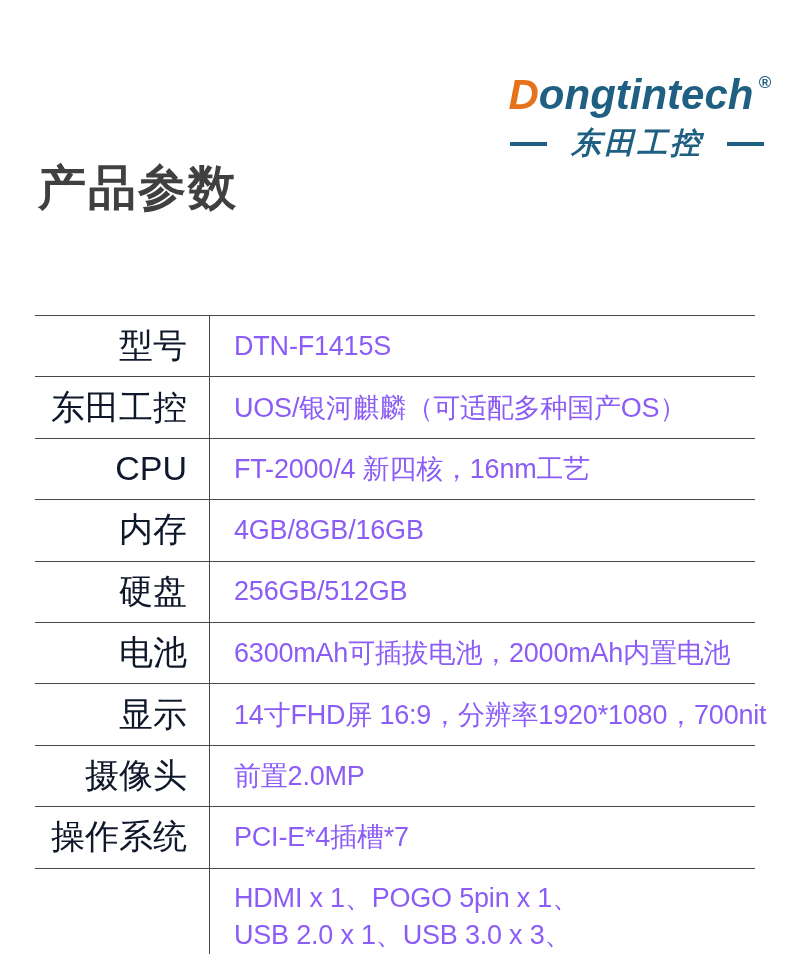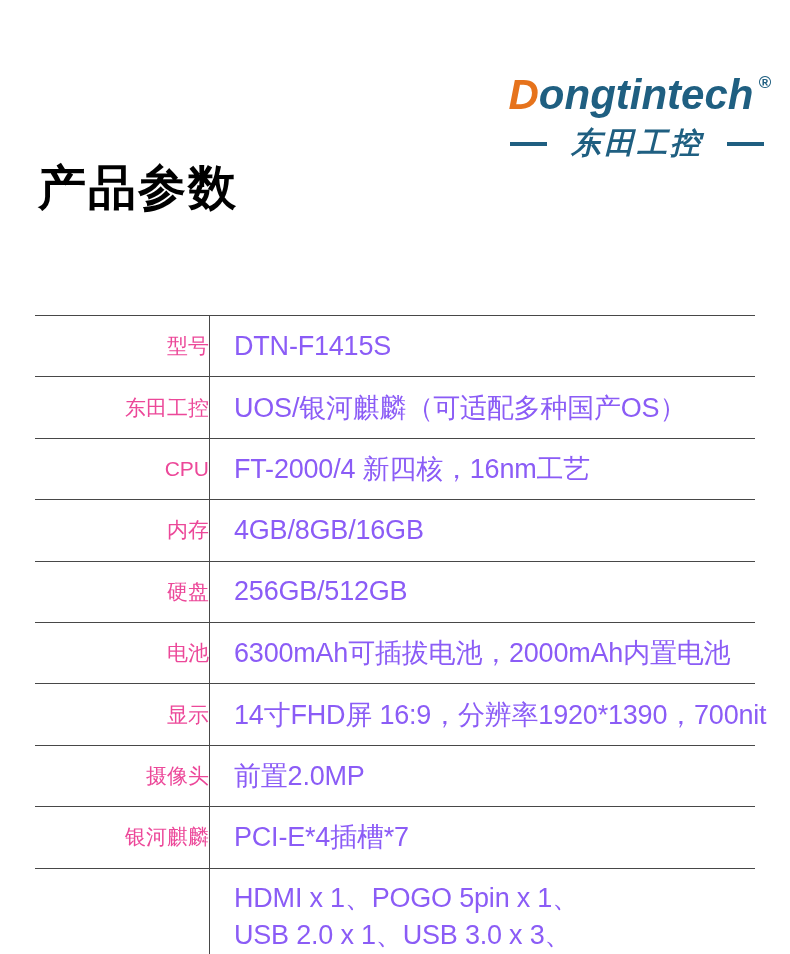--- a/index.html
+++ b/index.html
@@ -55,21 +55,21 @@
     white-space: nowrap;
   }
 
   
   .title {
     position: absolute;
     left: 38px; top: 156px;
     font-size: 48px;
     font-weight: 900;
     letter-spacing: 2px;
-    color: #000000;
+    color: #404040;
     text-align: right;
   }
 
   
   .spec-table {
     position: absolute;
     left: 35px; top: 315px;
     width: 720px;
   }
   .spec-row {
@@ -77,22 +77,23 @@
     height: 61.4px;
     border-top: 1px solid #484848;
   }
   .spec-label {
     width: 175px;
     flex: 0 0 175px;
     border-right: 1px solid #484848;
     display: flex;
     align-items: center;
     justify-content: flex-end;
-    font-size: 21px;
-    color: #ec4899;
+    padding-right: 22px;
+    font-size: 34px;
+    color: #0f172a;
     white-space: nowrap;
   }
   .spec-value {
     flex: 1 1 auto;
     display: flex;
     align-items: center;
     padding-left: 24px;
     font-size: 27px;
     letter-spacing: -0.2px;
     color: #8b5cf6;
@@ -149,30 +150,30 @@
     <div class="spec-value">256GB/512GB</div>
   </div>
 
   <div class="spec-row">
     <div class="spec-label">电池</div>
     <div class="spec-value">6300mAh可插拔电池，2000mAh内置电池</div>
   </div>
 
   <div class="spec-row">
     <div class="spec-label">显示</div>
-    <div class="spec-value">14寸FHD屏 16:9，分辨率1920*1390，700nit</div>
+    <div class="spec-value">14寸FHD屏 16:9，分辨率1920*1080，700nit</div>
   </div>
 
   <div class="spec-row">
     <div class="spec-label">摄像头</div>
     <div class="spec-value">前置2.0MP</div>
   </div>
 
   <div class="spec-row">
-    <div class="spec-label">银河麒麟</div>
+    <div class="spec-label">操作系统</div>
     <div class="spec-value">PCI-E*4插槽*7</div>
   </div>
 
   <div class="spec-row spec-row-last">
     <div class="spec-label"></div>
     <div class="spec-value">
       <div>HDMI x 1、POGO 5pin x 1、</div>
       <div>USB 2.0 x 1、USB 3.0 x 3、</div>
     </div>
   </div>

